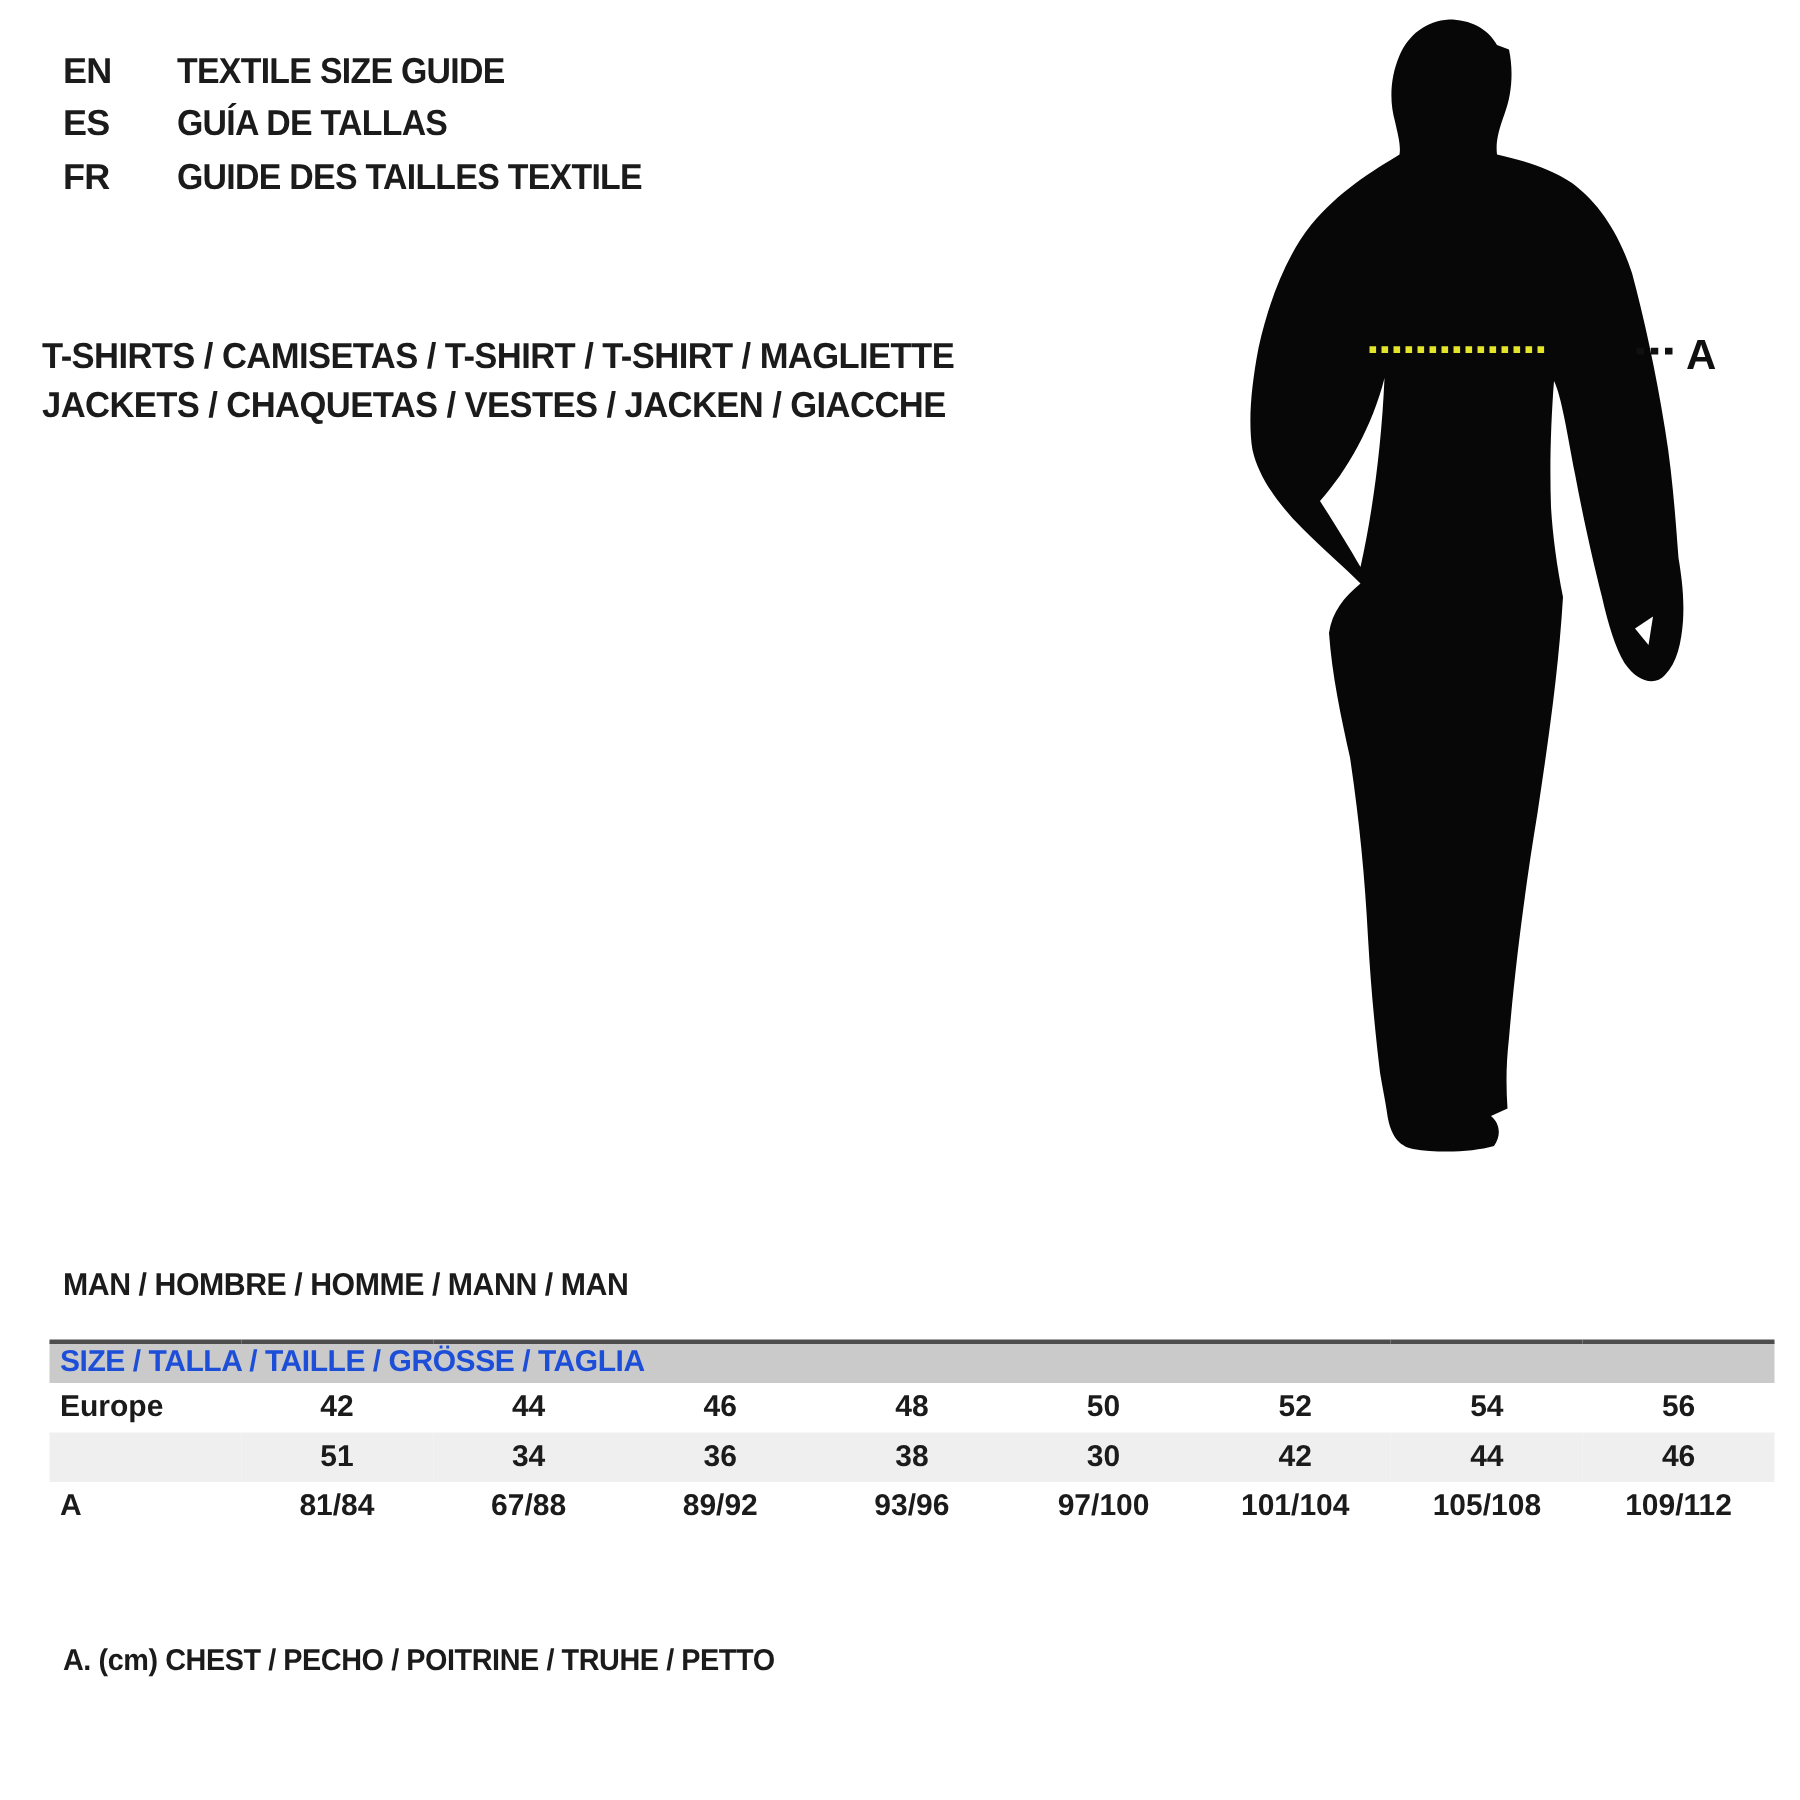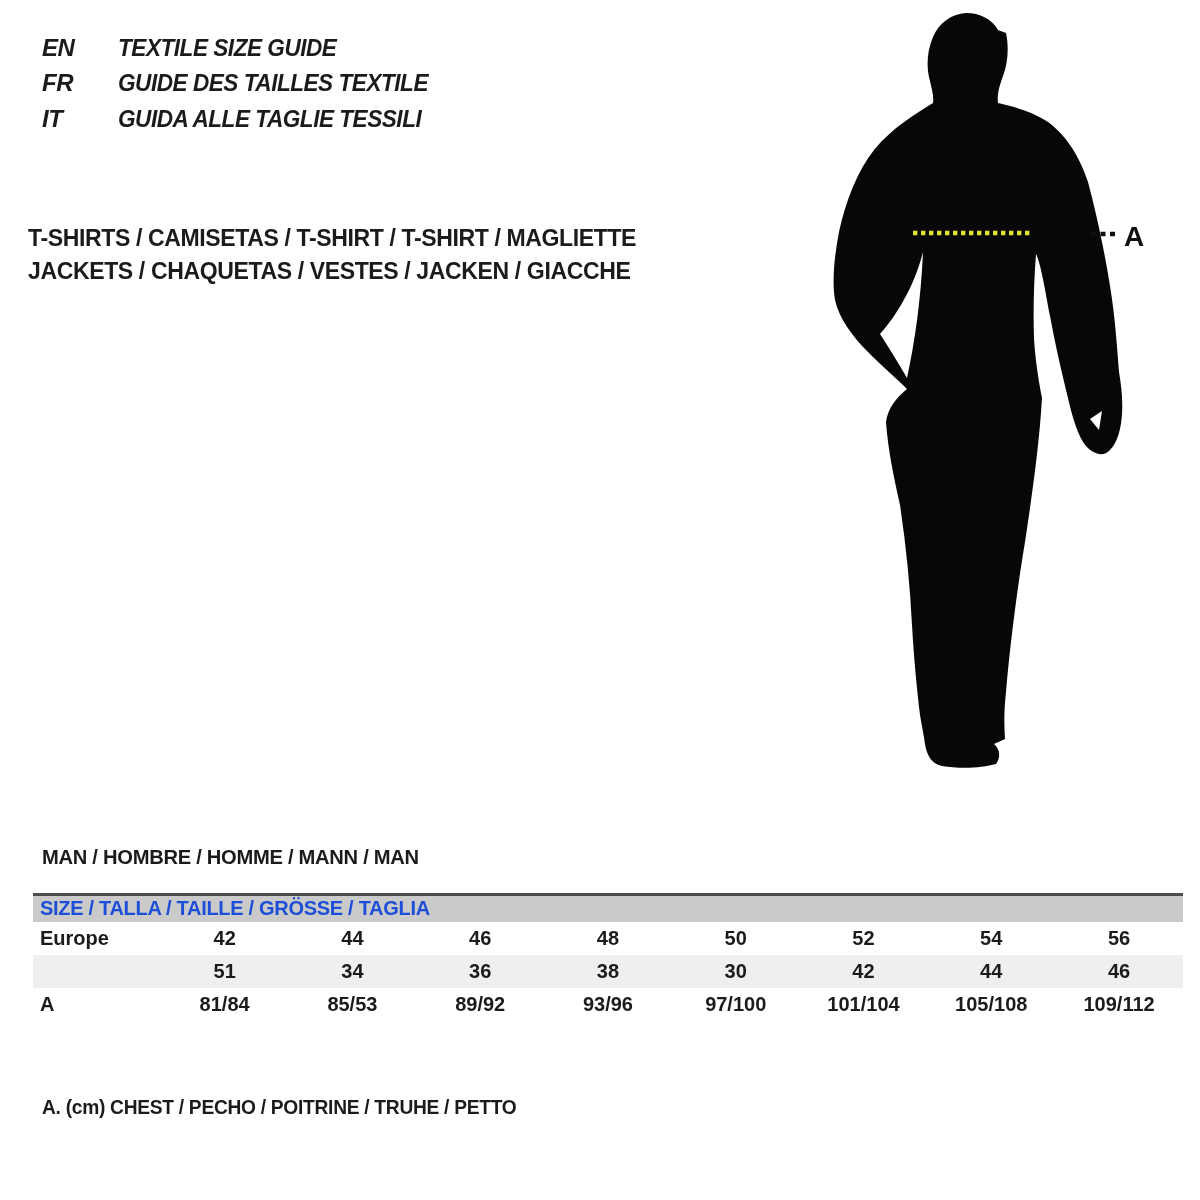--- a/index.html
+++ b/index.html
@@ -1,21 +1,21 @@
 <!DOCTYPE html>
 <html><head>
 <meta charset="utf-8">
 <style>
   * { margin:0; padding:0; box-sizing:border-box; }
   html,body { width:1200px; height:1200px; background:#ffffff; overflow:hidden;
               font-family:"Liberation Sans", sans-serif; color:#1b1b1b; }
   .canvas { position:absolute; left:0; top:0; width:1200px; height:1200px; background:#ffffff; }
 
   
-  .langs { position:absolute; left:42px; top:30px;font-style:italic; }
+  .langs { position:absolute; left:42px; top:30px; }
   .lang-row { display:flex; height:35.5px; align-items:center; }
   .lang-code { display:inline-block; width:76px; font-size:24px; font-weight:bold; letter-spacing:-0.5px; }
   .lang-label { display:inline-block; font-size:24px; font-weight:bold; letter-spacing:-0.5px;
                 transform:scaleX(0.94); transform-origin:0 50%; white-space:nowrap; }
 
   
   .cats { position:absolute; left:28px; top:221px; }
   .cat-line { font-size:24px; font-weight:bold; line-height:33px; letter-spacing:-0.4px;
               transform:scaleX(0.96); transform-origin:0 50%; white-space:nowrap; }
 
@@ -45,26 +45,26 @@
 <body>
 
 <div class="canvas">
 
   <div class="langs">
     <div class="lang-row">
       <span class="lang-code">EN</span>
       <span class="lang-label">TEXTILE SIZE GUIDE</span>
     </div>
     <div class="lang-row">
+      <span class="lang-code">ES</span>
+      <span class="lang-label">GUÍA DE TALLAS</span>
+    </div>
+    <div class="lang-row">
       <span class="lang-code">FR</span>
       <span class="lang-label">GUIDE DES TAILLES TEXTILE</span>
-    </div>
-    <div class="lang-row">
-      <span class="lang-code">IT</span>
-      <span class="lang-label">GUIDA ALLE TAGLIE TESSILI</span>
     </div>
   </div>
 
   <div class="cats">
     <div class="cat-line">T-SHIRTS / CAMISETAS / T-SHIRT / T-SHIRT / MAGLIETTE</div>
     <div class="cat-line">JACKETS / CHAQUETAS / VESTES / JACKEN / GIACCHE</div>
   </div>
 
   <div class="figure">
     <svg width="380" height="800" viewBox="0 0 380 800">
@@ -147,21 +147,21 @@
         <td>36</td>
         <td>38</td>
         <td>30</td>
         <td>42</td>
         <td>44</td>
         <td>46</td>
       </tr>
       <tr>
         <td class="lbl">A</td>
         <td>81/84</td>
-        <td>85/53</td>
+        <td>67/88</td>
         <td>89/92</td>
         <td>93/96</td>
         <td>97/100</td>
         <td>101/104</td>
         <td>105/108</td>
         <td>109/112</td>
       </tr>
     </tbody>
   </table>
 

